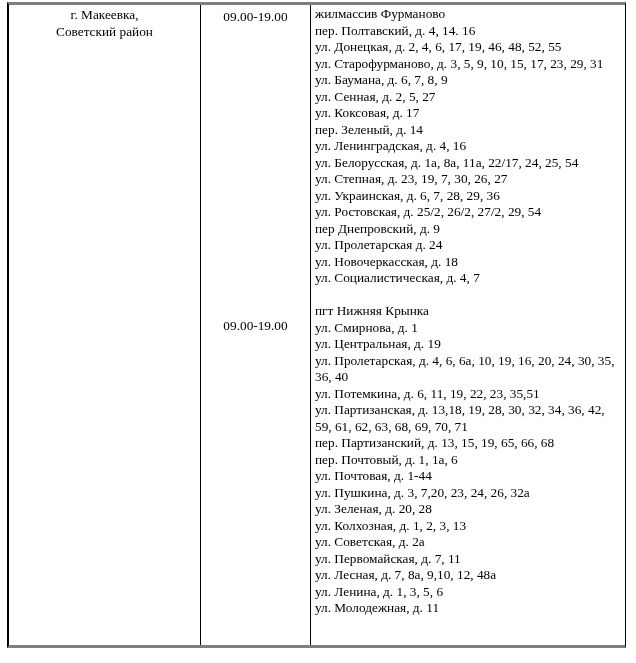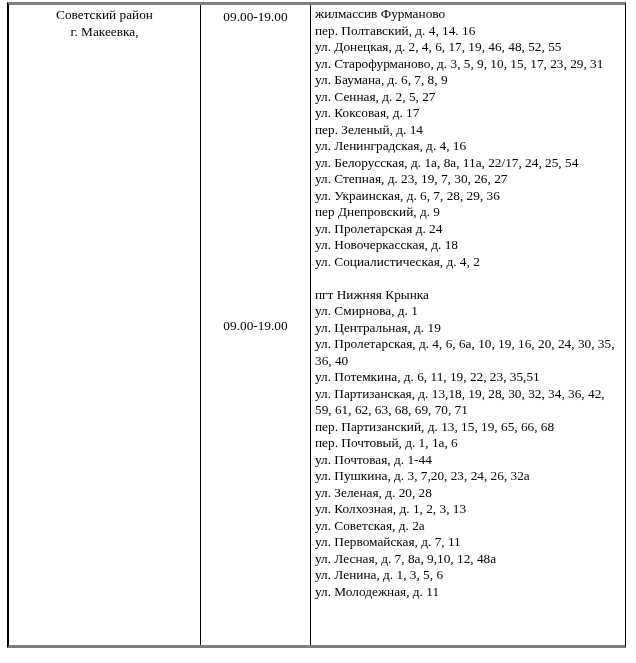--- a/index.html
+++ b/index.html
@@ -64,46 +64,47 @@
   .group-spacer {
     height: 16.5px;
   }
 </style>
 </head>
 <body>
 
 <div class="schedule-table">
 
   <div class="col col-location">
+    <div class="line">г. Макеевка,</div>
     <div class="line">Советский район</div>
-    <div class="line">г. Макеевка,</div>
   </div>
 
   <div class="col col-time">
     <div class="line time-1">09.00-19.00</div>
     <div class="line time-2">09.00-19.00</div>
   </div>
 
   <div class="col col-streets">
     <div class="line">жилмассив Фурманово</div>
     <div class="line">пер. Полтавский, д. 4, 14. 16</div>
     <div class="line">ул. Донецкая, д. 2, 4, 6, 17, 19, 46, 48, 52, 55</div>
     <div class="line">ул. Старофурманово, д. 3, 5, 9, 10, 15, 17, 23, 29, 31</div>
     <div class="line">ул. Баумана, д. 6, 7, 8, 9</div>
     <div class="line">ул. Сенная, д. 2, 5, 27</div>
     <div class="line">ул. Коксовая, д. 17</div>
     <div class="line">пер. Зеленый, д. 14</div>
     <div class="line">ул. Ленинградская, д. 4, 16</div>
     <div class="line">ул. Белорусская, д. 1а, 8а, 11а, 22/17, 24, 25, 54</div>
     <div class="line">ул. Степная, д. 23, 19, 7, 30, 26, 27</div>
     <div class="line">ул. Украинская, д. 6, 7, 28, 29, 36</div>
+    <div class="line">ул. Ростовская, д. 25/2, 26/2, 27/2, 29, 54</div>
     <div class="line">пер Днепровский, д. 9</div>
     <div class="line">ул. Пролетарская д. 24</div>
     <div class="line">ул. Новочеркасская, д. 18</div>
-    <div class="line">ул. Социалистическая, д. 4, 2</div>
+    <div class="line">ул. Социалистическая, д. 4, 7</div>
 
     <div class="group-spacer"></div>
 
     <div class="line">пгт Нижняя Крынка</div>
     <div class="line">ул. Смирнова, д. 1</div>
     <div class="line">ул. Центральная, д. 19</div>
     <div class="line">ул. Пролетарская, д. 4, 6, 6а, 10, 19, 16, 20, 24, 30, 35, 36, 40</div>
     <div class="line">ул. Потемкина, д. 6, 11, 19, 22, 23, 35,51</div>
     <div class="line">ул. Партизанская, д. 13,18, 19, 28, 30, 32, 34, 36, 42, 59, 61, 62, 63, 68, 69, 70, 71</div>
     <div class="line">пер. Партизанский, д. 13, 15, 19, 65, 66, 68</div>

